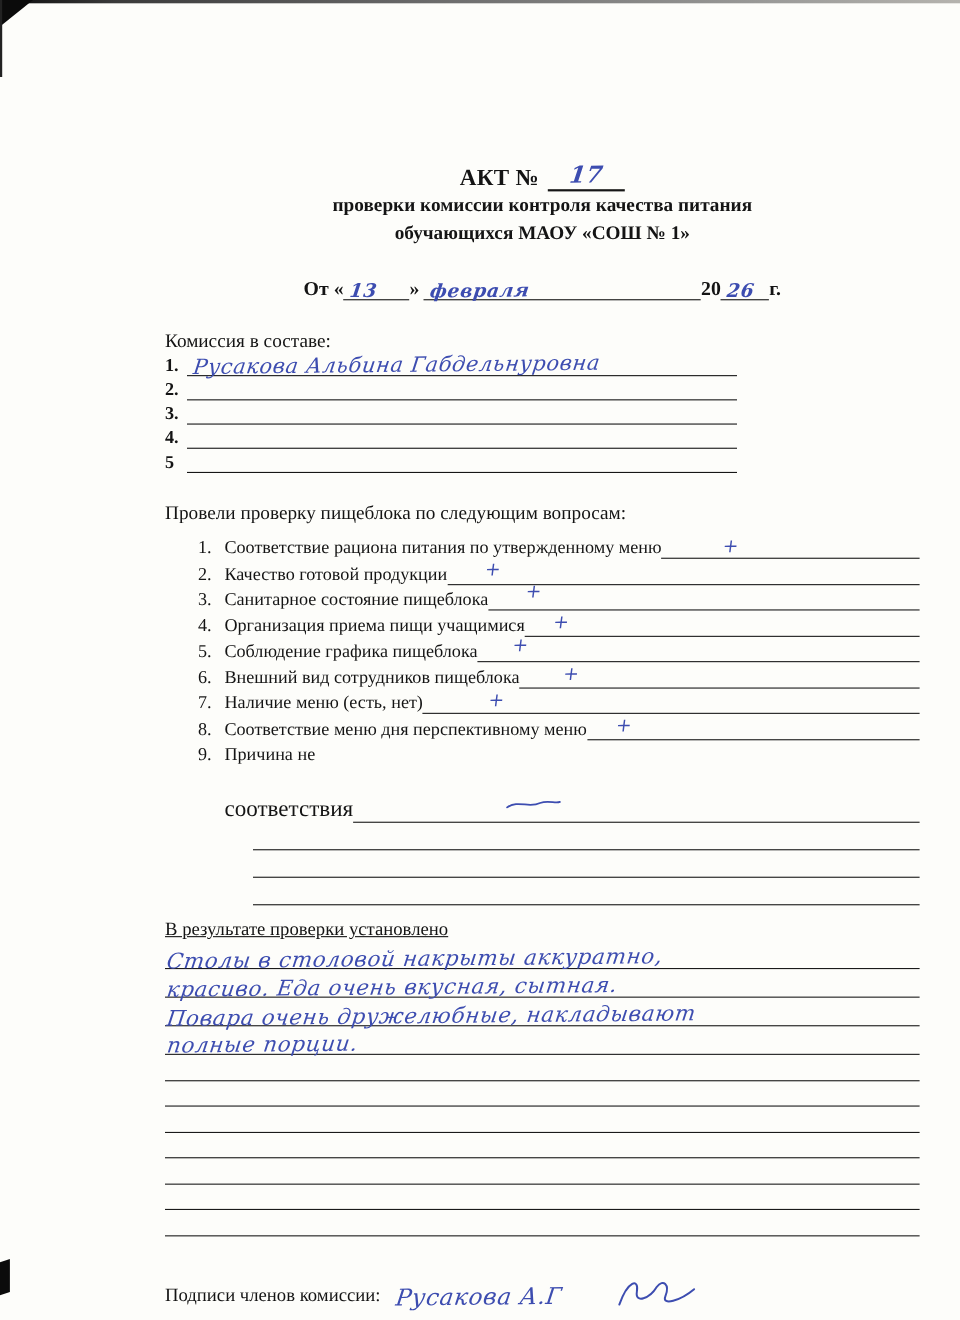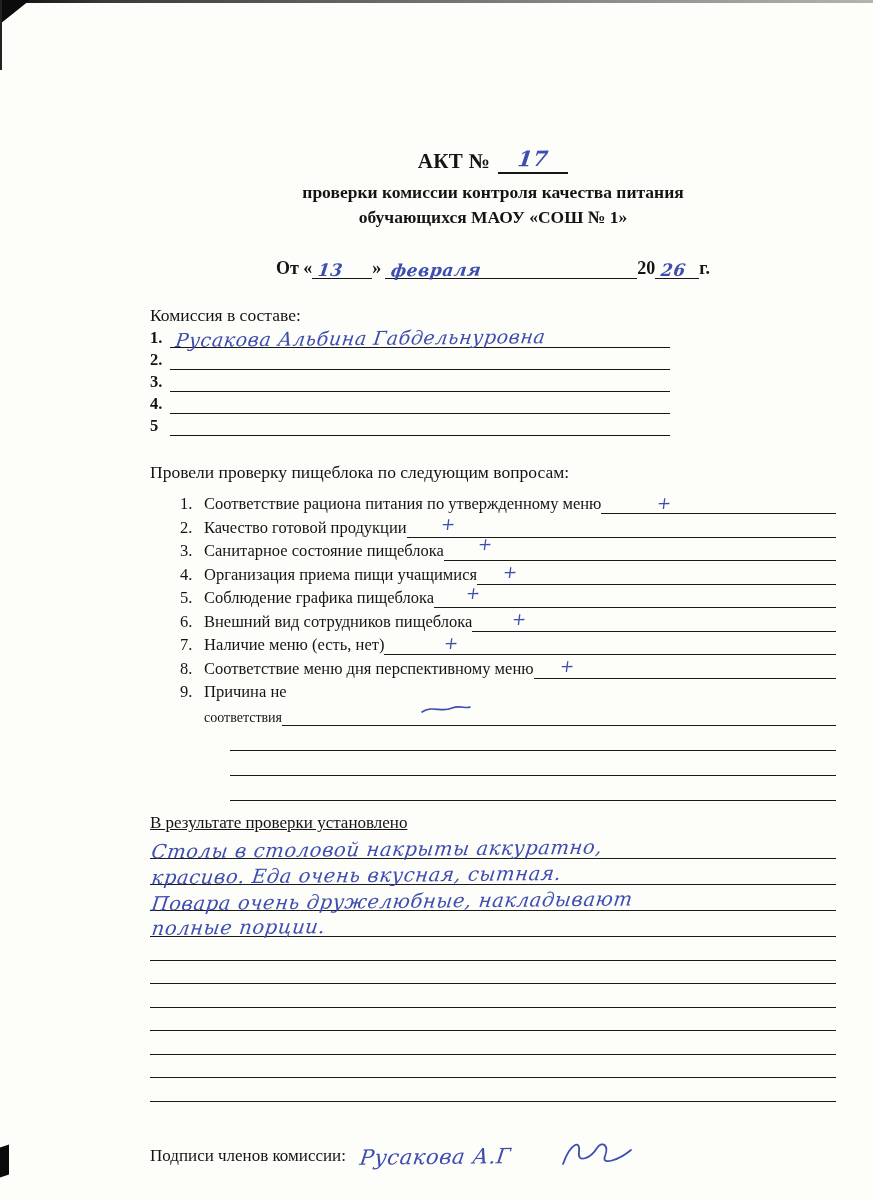--- a/index.html
+++ b/index.html
@@ -34,21 +34,21 @@
   .content {
     position:absolute; left:150px; top:146px; width:686px;
   }
   .center { text-align:center; }
 
   .title-row { font-size:21px; font-weight:bold; letter-spacing:.3px; }
   .num-slot {
     display:inline-block; width:70px; margin-left:8px;
     border-bottom:2px solid #161616; text-align:center; vertical-align:bottom;
   }
-  .subtitle { font-size:17.5px; font-weight:bold; line-height:1.42; margin-top:6px; }
+  .subtitle { font-size:17.5px; font-weight:bold; line-height:1.42; }
 
   
   .hw {
     display:inline-block;
     font-family:"DejaVu Serif", serif;
     font-style:italic;
     color:#3d4db0;
     letter-spacing:.6px;
     transform:skewX(-8deg) rotate(-.6deg);
     white-space:nowrap;
@@ -75,21 +75,21 @@
 
   .check-list { margin-top:8px; }
   .check-row { display:flex; align-items:flex-end; height:23.5px; padding-left:30px; font-size:16.5px; }
   .check-num { width:24px; }
   .check-label { white-space:nowrap; }
   .check-fill { position:relative; flex:1; border-bottom:1.4px solid #1a1a1a; height:20px; }
   .check-fill .mark {
     position:absolute; bottom:0; font-size:17px;
   }
   .row9-line1 { display:flex; height:23.5px; padding-left:30px; font-size:16.5px; align-items:flex-end; }
-  .row9-line2 { display:flex; align-items:flex-end; height:24px; padding-left:54px; font-size:14px; }
+  .row9-line2 { display:flex; align-items:flex-end; height:24px; padding-left:54px; font-size:21px;margin-top:28px; }
 
   .pen-stroke-svg { position:absolute; left:138px; bottom:8px; }
 
   .ruled { border-bottom:1.4px solid #1a1a1a; }
   .indent-line { margin-left:80px; height:24px; }
   .full-line { height:25px; position:relative; }
   .blank-line { height:22.5px; }
 
   .result-heading { margin-top:12px; font-size:17px;text-decoration:underline; }
   .full-line .hw { position:absolute; left:2px; bottom:-3px; font-size:19.5px; }

